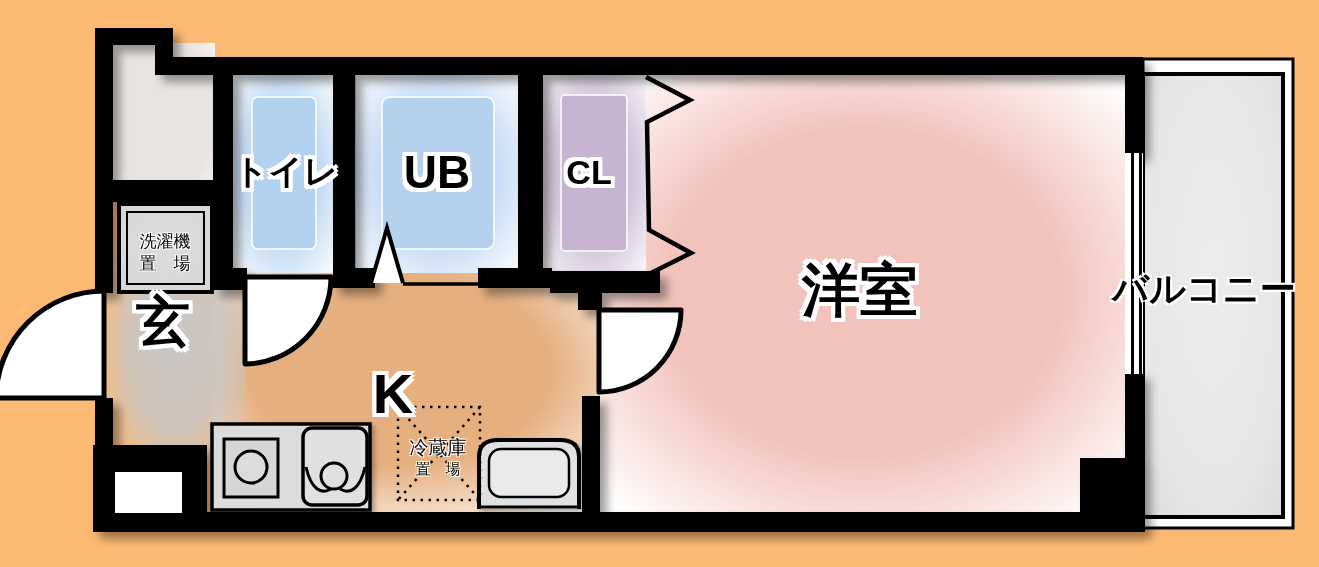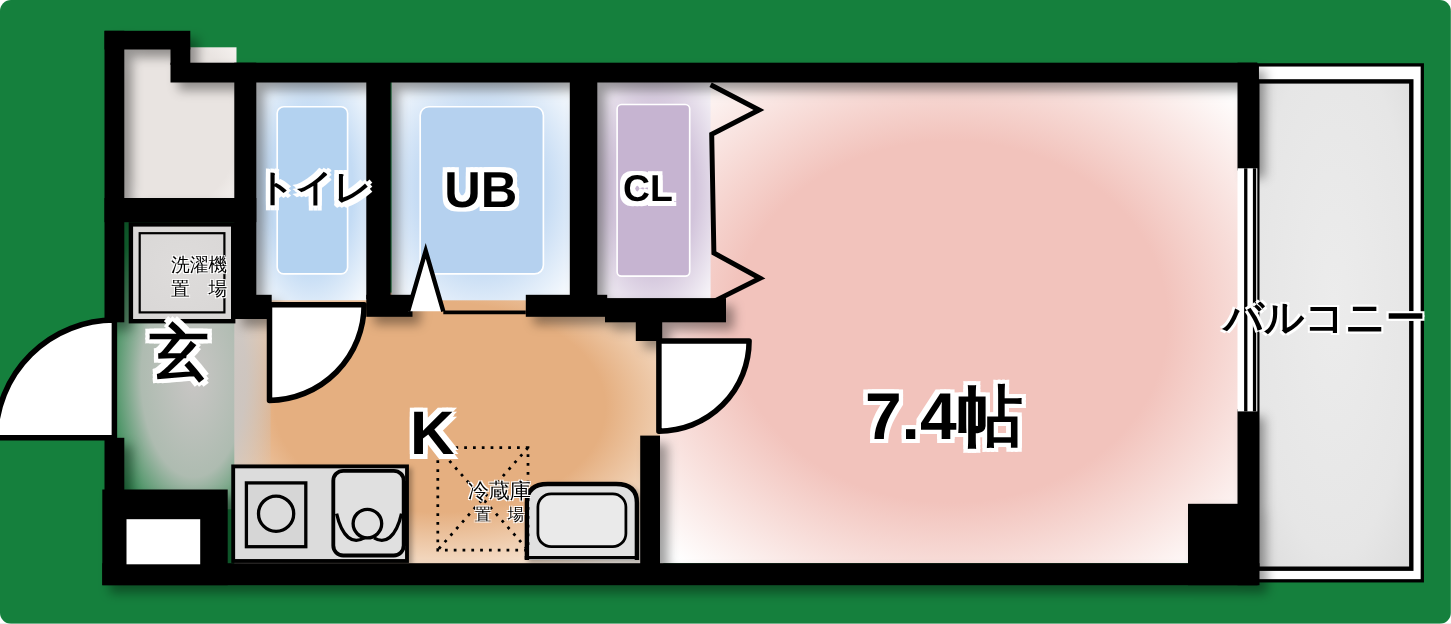--- a/index.html
+++ b/index.html
@@ -1,33 +1,31 @@
 <!DOCTYPE html>
 <html style="--wall: #000000; --toilet-fill: #c3dbf4; --toilet-inner: #b3d2f0; --unit-bath-fill: #c6dcf4; --unit-bath-inner: #b5d1ef; --closet-fill: #d2c4db; --closet-inner: #c6b4d1; --western-room-fill: #f2c3bc; --kitchen-fill: #e5af80; --entrance-fill: #c9c6c5; --storage-fill: #e9e4e1; --washer-fill: #d8d6d5; --balcony-fill: #e6e6e6; --appliance-fill: #dcdcdc;"><head>
 <meta charset="utf-8">
 <style>
   html,body{margin:0;padding:0;background:#ffffff;}
   .stage{
-    position:relative;width:1319px;height:567px;background:#15803d;overflow:hidden;
+    position:relative;width:1319px;height:567px;background:#fdba74;overflow:hidden;
     font-family:"Liberation Sans","DejaVu Sans",sans-serif;
-    border-radius:10px;
   }
   .stage svg{position:absolute;left:0;top:0;}
   .label{
     position:absolute;transform:translate(-50%,-50%);
     white-space:nowrap;color:#000;line-height:1;z-index:5;
     text-shadow:
       -4px -4px 0 #fff, 4px -4px 0 #fff, -4px 4px 0 #fff, 4px 4px 0 #fff,
       -4px 0 0 #fff, 4px 0 0 #fff, 0 -4px 0 #fff, 0 4px 0 #fff,
       -2px -2px 0 #fff, 2px -2px 0 #fff, -2px 2px 0 #fff, 2px 2px 0 #fff;
   }
   .label.small{
     font-weight:500;
     text-shadow:-1px -1px 0 #fff,1px -1px 0 #fff,-1px 1px 0 #fff,1px 1px 0 #fff;
-    margin-left:16px;
   }
   .label.heavy{font-weight:900;}
   .label.bold{font-weight:800;}
 </style>
 </head>
 <body>
 
 <div class="stage">
 <svg width="1319" height="567" viewBox="0 0 1319 567">
   <defs>
@@ -160,21 +158,21 @@
   <g fill="none" stroke="var(--wall)" stroke-width="2.5" stroke-dasharray="2.5 5.5">
     <rect x="398" y="407" width="82" height="93"></rect>
     <line x1="398" y1="407" x2="480" y2="500"></line>
     <line x1="480" y1="407" x2="398" y2="500"></line>
   </g>
 </svg>
 
 <div class="label bold" style="left:286px;top:171px;font-size:34px;">トイレ</div>
 <div class="label heavy" style="left:437px;top:172px;font-size:46px;">UB</div>
 <div class="label heavy" style="left:589px;top:172px;font-size:34px;">CL</div>
-<div class="label heavy" style="left:858px;top:379px;font-size:60px;">7.4帖</div>
+<div class="label heavy" style="left:860px;top:290px;font-size:58px;">洋室</div>
 <div class="label heavy" style="left:163px;top:321px;font-size:54px;">玄</div>
 <div class="label heavy" style="left:393px;top:394px;font-size:56px;">K</div>
 <div class="label" style="left:1204px;top:289px;font-size:36px;font-weight:700;text-shadow:-2px -2px 0 #fff,2px -2px 0 #fff,-2px 2px 0 #fff,2px 2px 0 #fff;">バルコニー</div>
 <div class="label small" style="left:165px;top:241px;font-size:17px;">洗濯機</div>
 <div class="label small" style="left:165px;top:263px;font-size:17px;">置　場</div>
 <div class="label small" style="left:438px;top:447px;font-size:19px;">冷蔵庫</div>
 <div class="label small" style="left:438px;top:468px;font-size:15px;">置　場</div>
 </div>
 
 </body></html>

